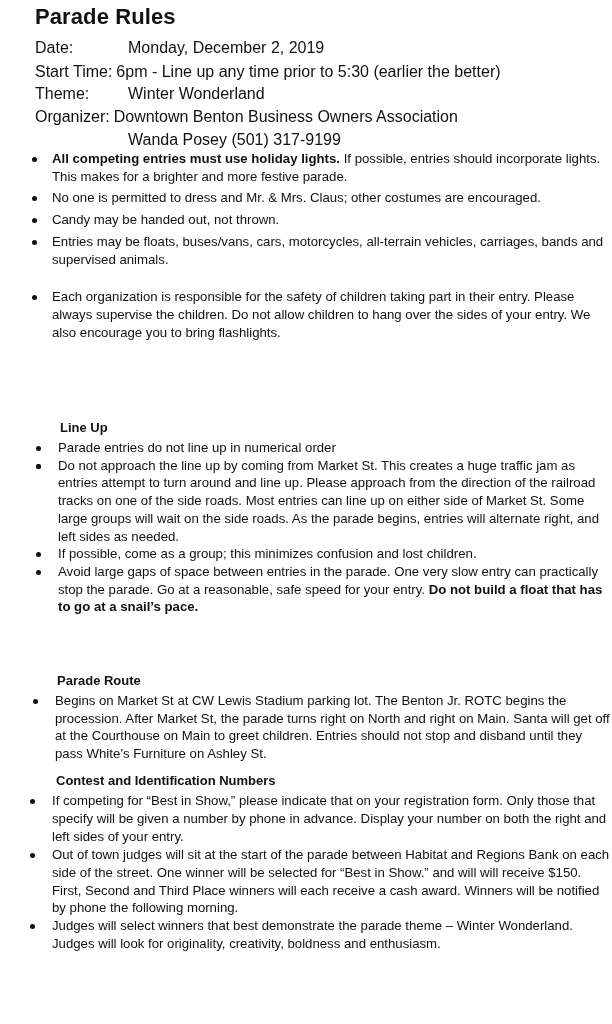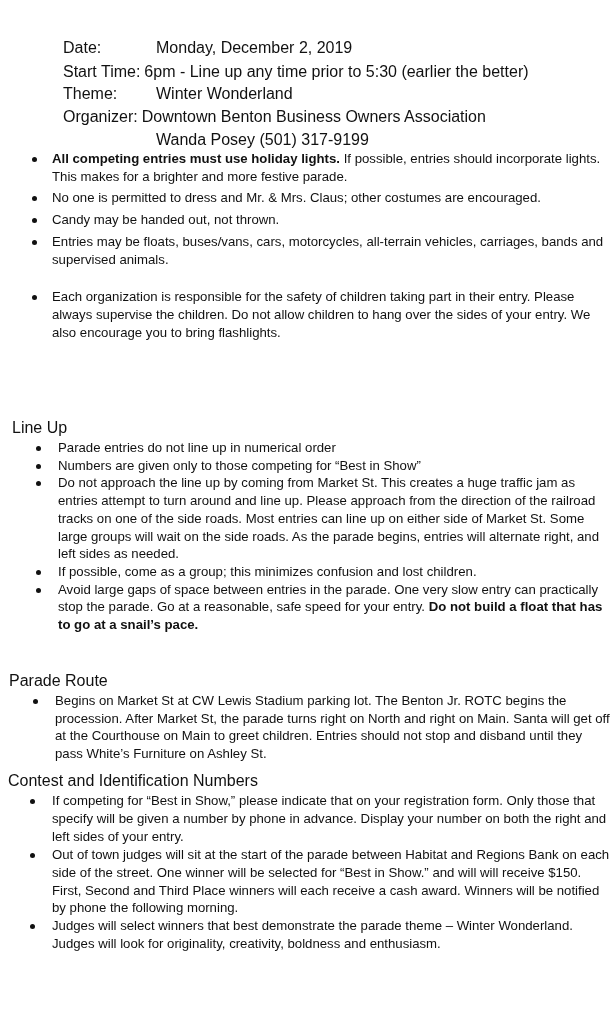--- a/index.html
+++ b/index.html
@@ -6,57 +6,58 @@
   body {
     width: 612px; height: 1024px; overflow: hidden; position: relative;
     font-family: "Liberation Sans", sans-serif; color: #111111;
   }
   .page { position: absolute; left: 0; top: 0; width: 612px; height: 1024px; }
   .title {
     position: absolute; left: 35px; top: 3px;
     font-size: 22px; font-weight: bold; letter-spacing: 0.1px; line-height: 28px;
   }
   .meta { position: absolute; left: 35px; top: 36px; font-size: 16px; }
-  .meta-row { display: flex; height: 22px; line-height: 22px; white-space: nowrap; margin-left: 28px; }
+  .meta-row { display: flex; height: 22px; line-height: 22px; white-space: nowrap; }
   .meta-row.tall { height: 23.5px; line-height: 23.5px; }
   .meta-label { width: 93px; flex: none; }
   .meta-label.auto { width: auto; margin-right: 4px; }
   .meta-indent { padding-left: 93px; }
 
   ul { list-style: none; margin: 0; padding: 0; }
   li { position: relative; font-size: 13.2px; line-height: 17.7px; }
   li .bullet {
     position: absolute; width: 5px; height: 5px; border-radius: 50%;
     background: #111; top: 7px;
   }
   b { font-weight: bold; }
 
   .gen-list { position: absolute; left: 52px; top: 150px; width: 560px; }
   .gen-list li { padding-left: 0; margin-bottom: 4px; }
   .gen-list li .bullet { left: -20px; }
 
   .section-h {
-    position: absolute; font-size: 16px; font-weight: normal; line-height: 18px;
+    position: absolute; font-size: 13px; font-weight: bold; line-height: 18px; margin-left: 48px;
   }
   .sec-list li { margin-bottom: 0; }
   .sec-list li .bullet { left: -22px; }
 
   .lineup-h { left: 12px; top: 419px; }
   .lineup-list { position: absolute; left: 58px; top: 439px; width: 552px; }
   .route-h { left: 9px; top: 672px; }
   .route-list { position: absolute; left: 55px; top: 692px; width: 555px; }
   .contest-h { left: 8px; top: 772px; }
   .contest-list { position: absolute; left: 52px; top: 792px; width: 558px; }
   .contest-list li { line-height: 17.9px; }
 </style>
 </head>
 <body>
 
 <div class="page">
 
+  <div class="title">Parade Rules</div>
 
   <div class="meta">
     <div class="meta-row tall">
       <span class="meta-label">Date:</span>
       <span>Monday, December 2, 2019</span>
     </div>
     <div class="meta-row tall">
       <span class="meta-label auto">Start Time:</span>
       <span>6pm - Line up any time prior to 5:30 (earlier the better)</span>
     </div>
@@ -77,21 +78,21 @@
     <li><span class="bullet"></span><b>All competing entries must use holiday lights.</b><span> If possible, entries should incorporate lights. This makes for a brighter and more festive parade.</span></li>
     <li><span class="bullet"></span><span>No one is permitted to dress and Mr. &amp; Mrs. Claus; other costumes are encouraged.</span></li>
     <li><span class="bullet"></span><span>Candy may be handed out, not thrown.</span></li>
     <li><span class="bullet"></span><span>Entries may be floats, buses/vans, cars, motorcycles, all-terrain vehicles, carriages, bands and supervised animals.</span></li>
     <li style="margin-top:20px"><span class="bullet"></span><span>Each organization is responsible for the safety of children taking part in their entry. Please always supervise the children. Do not allow children to hang over the sides of your entry. We also encourage you to bring flashlights.</span></li>
   </ul>
 
   <div class="section-h lineup-h">Line Up</div>
   <ul class="sec-list lineup-list">
     <li><span class="bullet"></span><span>Parade entries do not line up in numerical order</span></li>
-    <li><span class="bullet"></span><span>Numbers are given only to those competing for “Best in Show”</span></li>
+    <li><span class="bullet"></span></li>
     <li><span class="bullet"></span><span>Do not approach the line up by coming from Market St. This creates a huge traffic jam as entries attempt to turn around and line up. Please approach from the direction of the railroad tracks on one of the side roads. Most entries can line up on either side of Market St. Some large groups will wait on the side roads. As the parade begins, entries will alternate right, and left sides as needed.</span></li>
     <li><span class="bullet"></span><span>If possible, come as a group; this minimizes confusion and lost children.</span></li>
     <li><span class="bullet"></span><span>Avoid large gaps of space between entries in the parade. One very slow entry can practically stop the parade. Go at a reasonable, safe speed for your entry. </span><b>Do not build a float that has to go at a snail’s pace.</b></li>
   </ul>
 
   <div class="section-h route-h">Parade Route</div>
   <ul class="sec-list route-list">
     <li><span class="bullet"></span><span>Begins on Market St at CW Lewis Stadium parking lot. The Benton Jr. ROTC begins the procession. After Market St, the parade turns right on North and right on Main. Santa will get off at the Courthouse on Main to greet children. Entries should not stop and disband until they pass White’s Furniture on Ashley St.</span></li>
   </ul>
 

